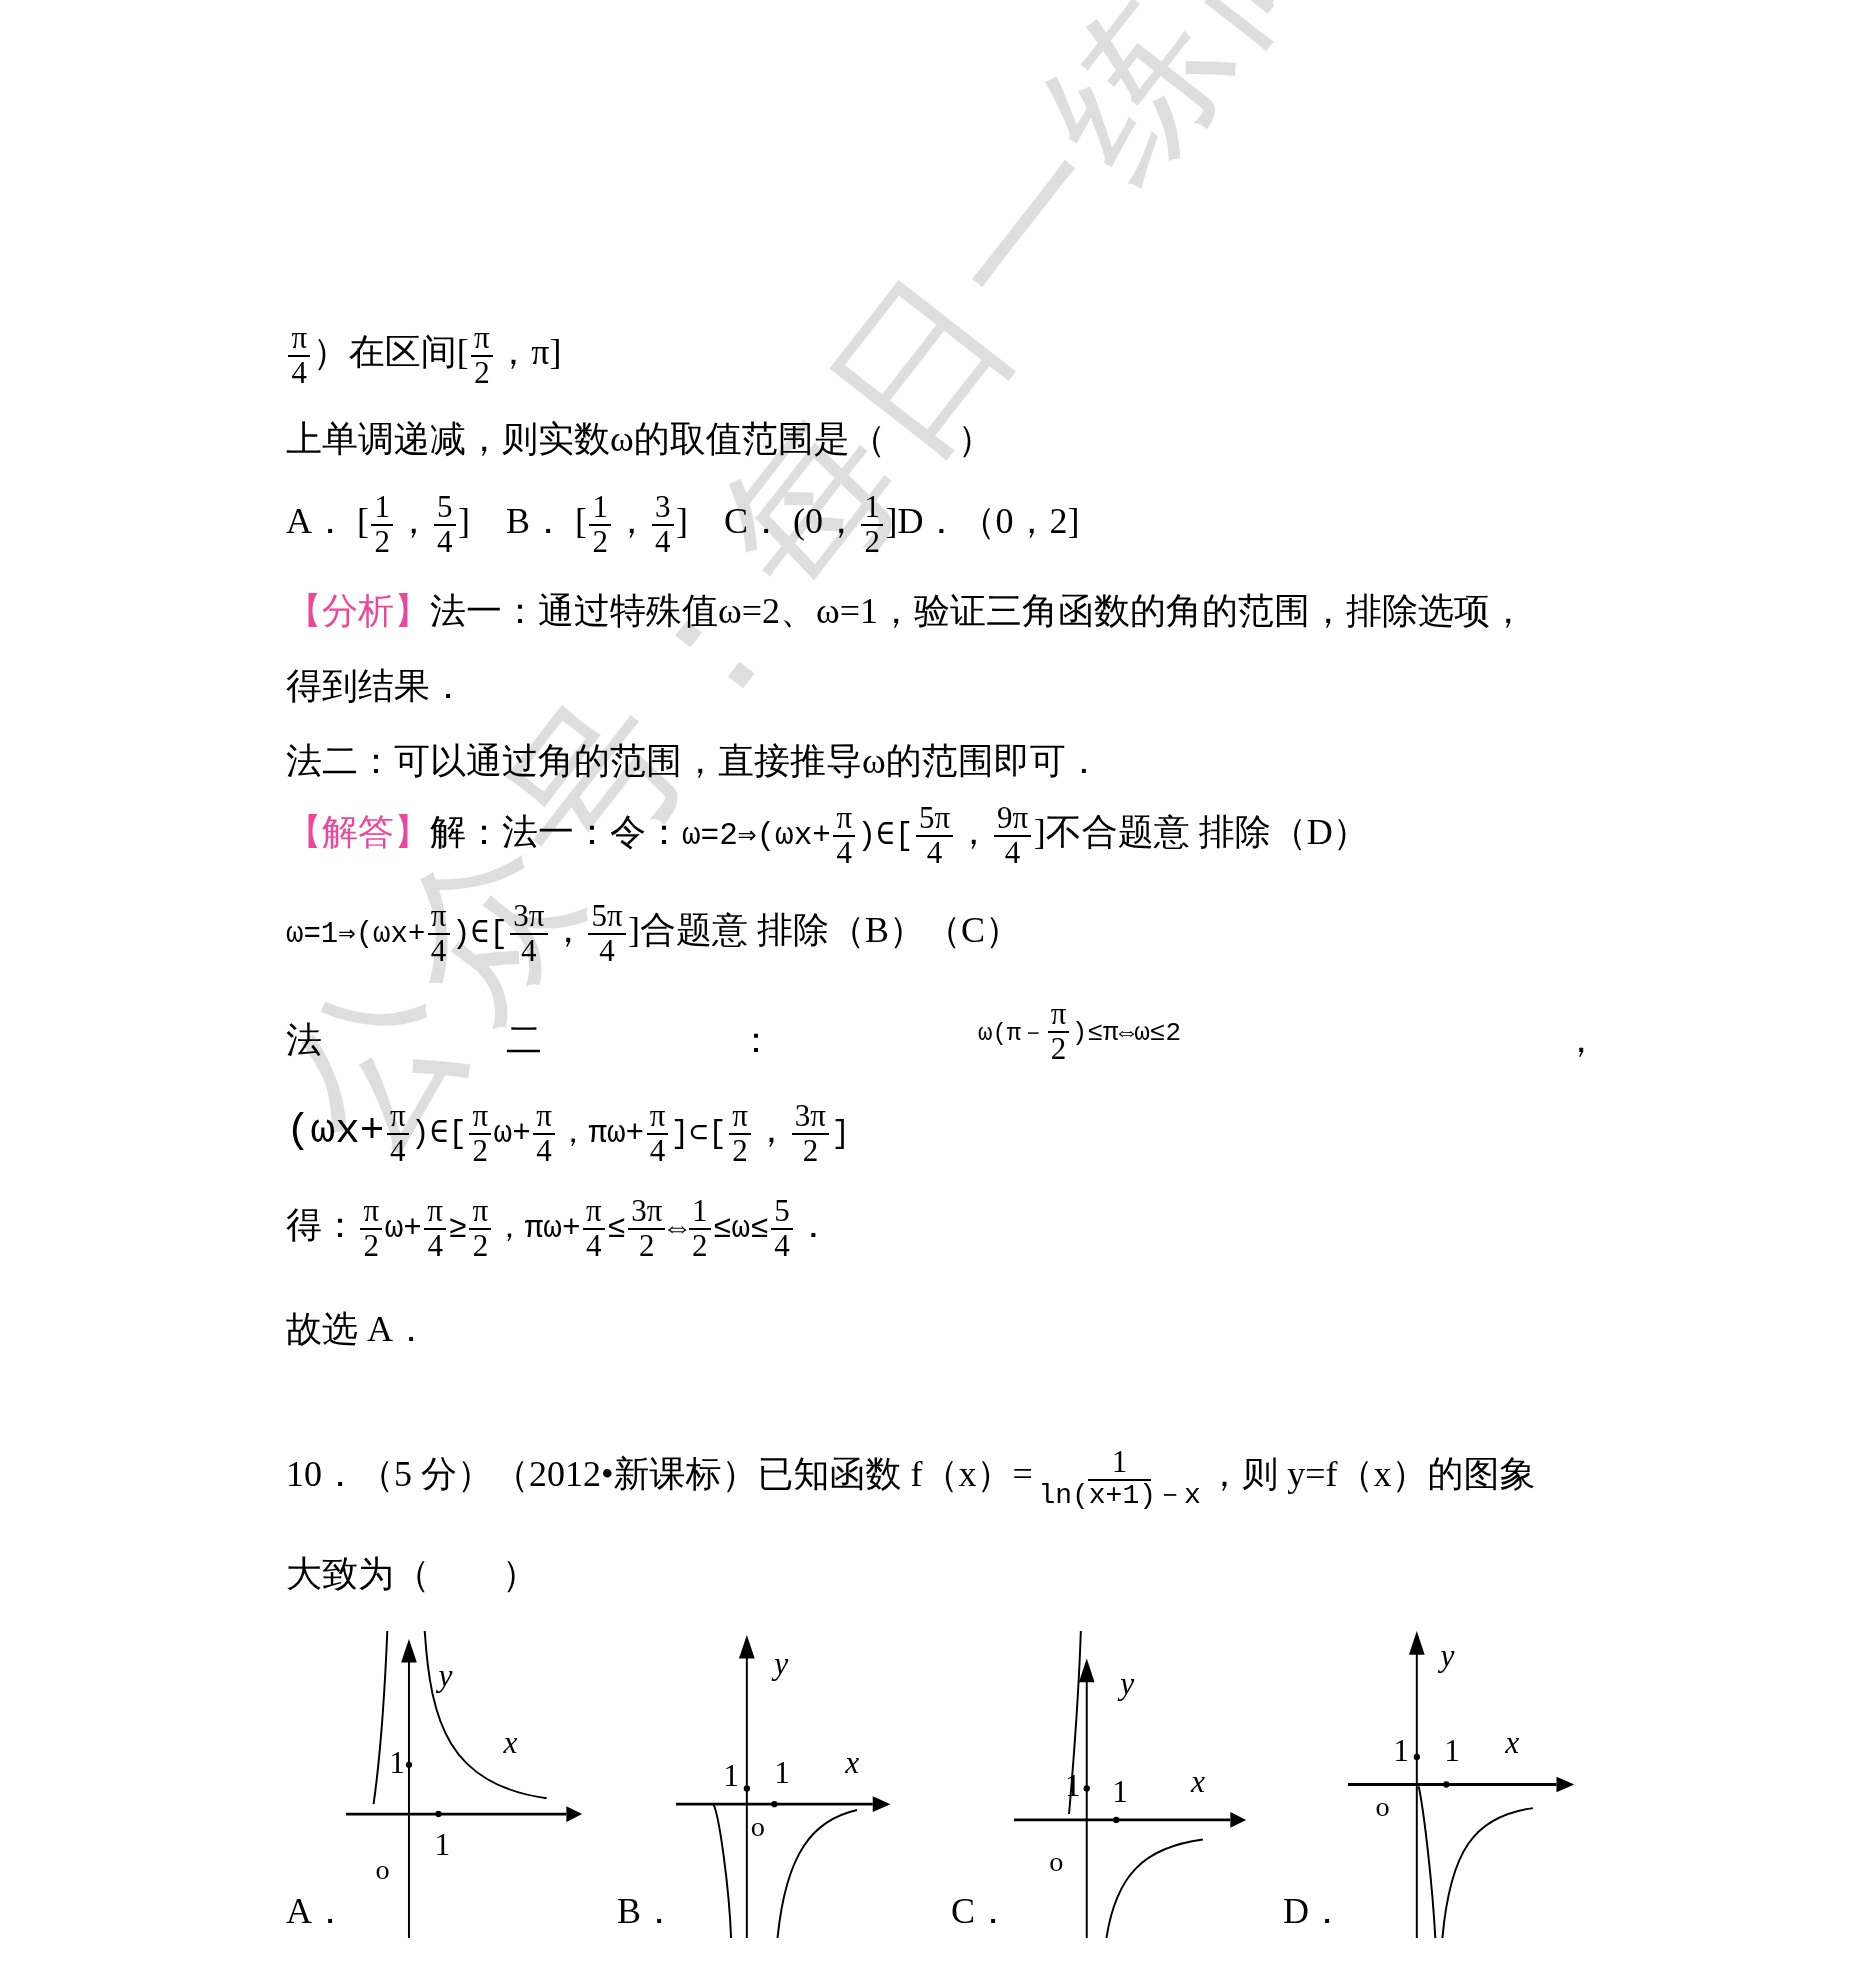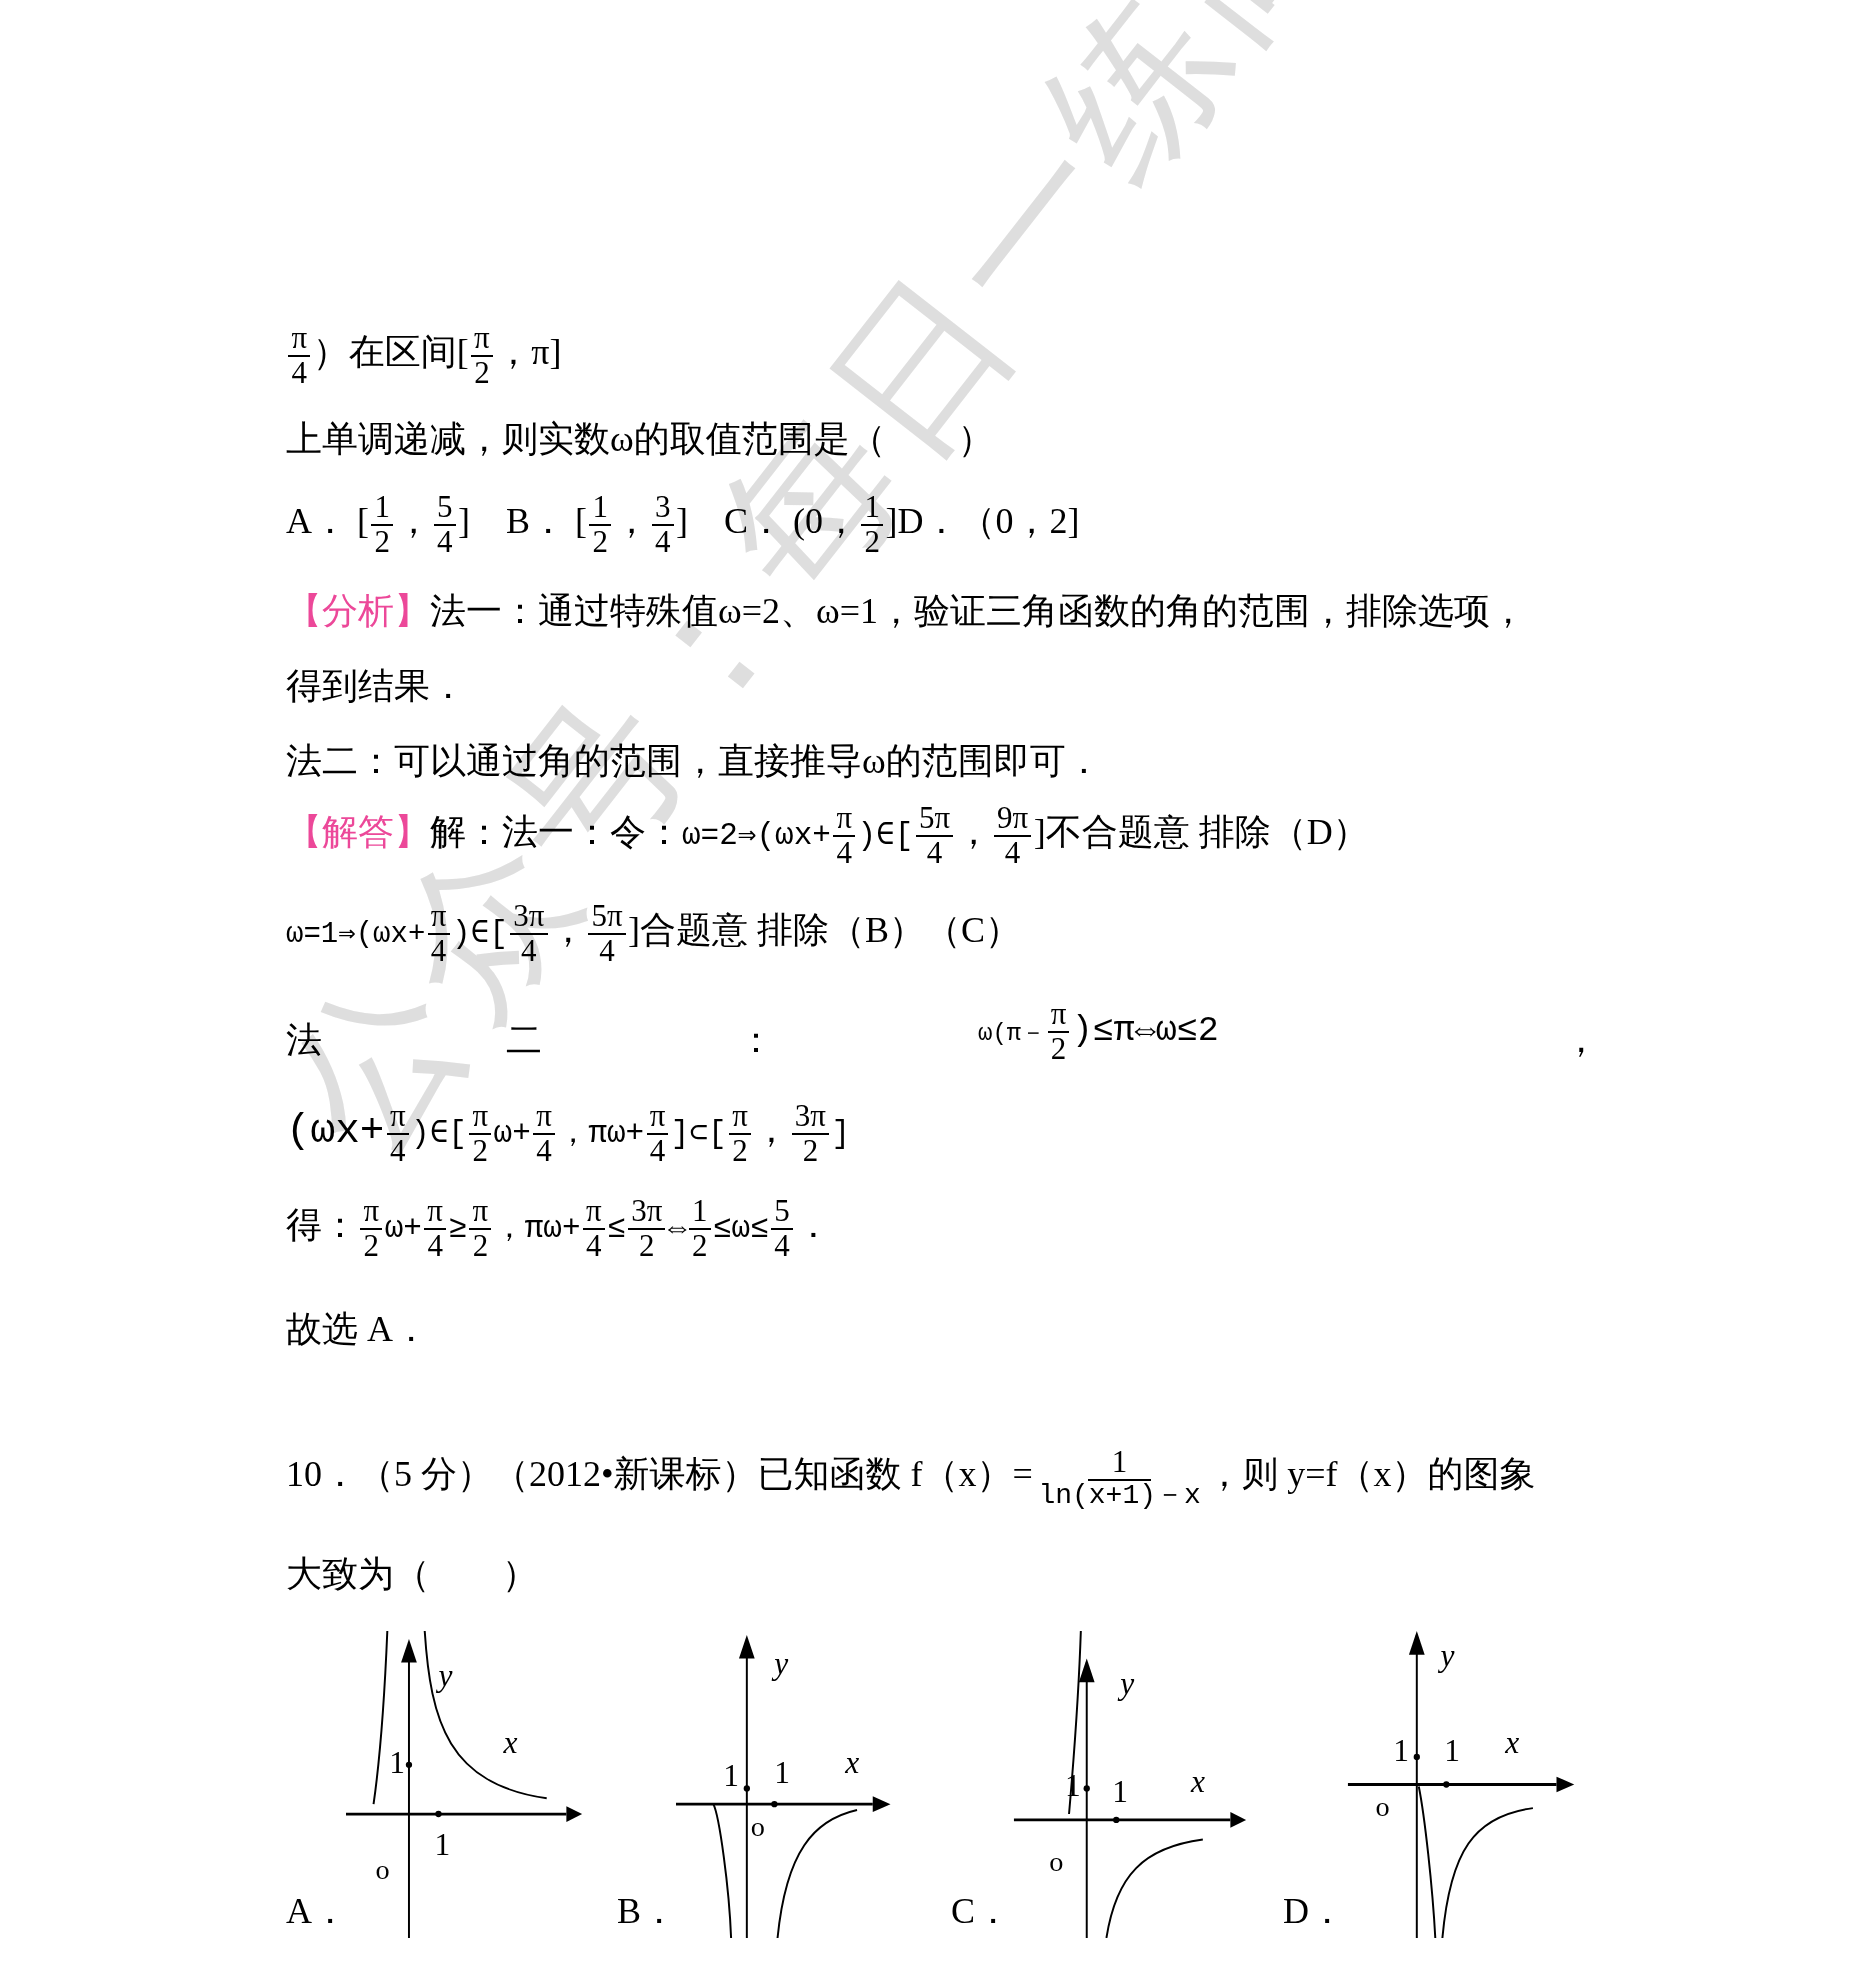--- a/index.html
+++ b/index.html
@@ -91,21 +91,21 @@
 </div>
 
 <div class="line" style="top:998px; width:1301px">
   <span style="position:absolute;left:0;top:23.6px">法</span>
   <span style="position:absolute;left:220px;top:23.6px">二</span>
   <span style="position:absolute;left:452px;top:23.6px">：</span>
   <span style="position:absolute;left:692px;top:0">
     <span class="mono" style="font-size:24px">ω(π－</span><span class="frac">
         <span class="num">π</span>
         <span class="den">2</span>
-      </span><span class="mono" style="font-size:35px">)≤π⇔ω≤2</span>
+      </span><span class="mono" style="font-size:26px">)≤π⇔ω≤2</span>
   </span>
   <span style="position:absolute;left:1277px;top:23.6px">，</span>
 </div>
 
 <div class="line" style="top:1100px">
   <span class="mono" style="font-size:41px">(ωx+</span><span class="frac">
       <span class="num">π</span>
       <span class="den">4</span>
     </span><span class="mono" style="font-size:31px">)∈[</span><span class="frac">
       <span class="num">π</span>

